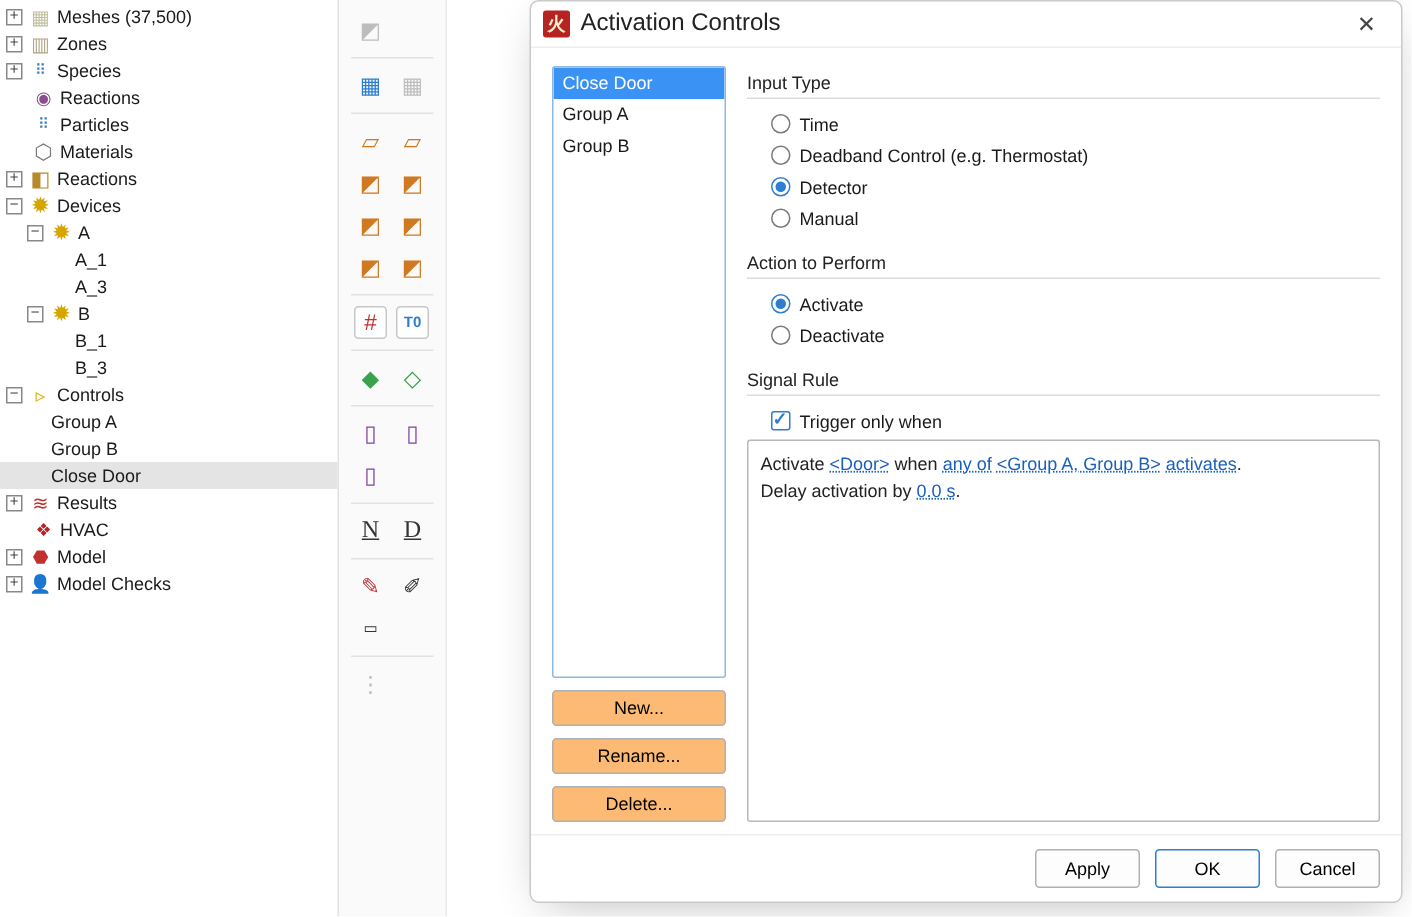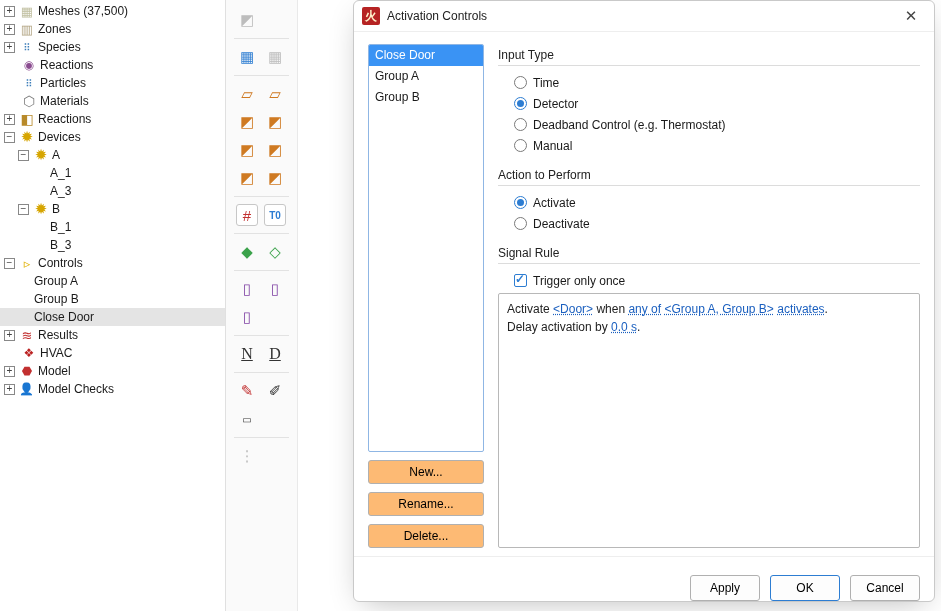--- a/index.html
+++ b/index.html
@@ -48,21 +48,21 @@
   .t-black  { color:#333;}
   .t-grey   { color:#bdbdbd;}
 
   
   .dialog { position:absolute; left:353px; top:0; width:580px; height:600px; background:#fff;
             border:1px solid #c9c9c9; border-radius:6px; box-shadow:0 8px 30px -10px rgba(0,0,0,0.3);
             display:flex; flex-direction:column; }
   .titlebar { height:30px; display:flex; align-items:center; padding:0 8px; border-bottom:1px solid #eee;}
   .titlebar .tico { width:18px; height:18px; background:#b62323; color:#fff2cc; border-radius:2px;
                     display:flex; align-items:center; justify-content:center; font-size:12px; margin-right:7px; font-weight:bold;}
-  .titlebar .ttl { font-size:12px; color:#222; }
+  .titlebar .ttl { font-size:16px; color:#222; }
   .titlebar .close { margin-left:auto; width:30px; height:24px; display:flex; align-items:center; justify-content:center; font-size:15px; color:#444; cursor:pointer;}
 
   .dlg-body { flex:1; display:flex; padding:12px 14px 8px 14px; gap:14px; min-height:0;}
   .left-col { width:116px; display:flex; flex-direction:column; gap:8px; }
   .listbox { flex:1; border:1px solid #8fb6e4; background:#fff; border-radius:2px; overflow:hidden;}
   .listbox .item { padding:2px 6px; height:17px; line-height:17px; font-size:12px; cursor:default;}
   .listbox .item.sel { background:#3a93f4; color:#fff; }
   .small-btn { height:24px; border:1px solid #b0b0b0; border-radius:3px; background:#fdba74; font-size:12px; cursor:pointer; }
 
   .right-col { flex:1; display:flex; flex-direction:column; min-width:0;}
@@ -70,21 +70,21 @@
   .opt-row { display:flex; align-items:center; padding:1px 0 1px 16px; font-size:12px; height:19px;}
   .radio { width:13px; height:13px; border:1.5px solid #2d7dd2; border-radius:50%; margin-right:6px; position:relative; box-sizing:border-box;}
   .radio.off { border-color:#7a7a7a;}
   .radio.on::after { content:""; position:absolute; inset:2px; border-radius:50%; background:#2d7dd2; }
   .chk { width:13px; height:13px; border:1.5px solid #2d7dd2; border-radius:2px; margin-right:6px; position:relative; box-sizing:border-box;}
   .chk.on::after { content:"✓"; position:absolute; top:-3px; left:0px; font-size:12px; color:#2d7dd2; font-weight:bold;}
   .group-gap { height:8px; }
   .rule-box { flex:1; border:1px solid #b8b8b8; border-radius:2px; padding:6px 8px; font-size:12px; line-height:18px; color:#222; min-height:0; margin-top:2px;}
   .rule-box a, .lnk { color:#1a5fbf; text-decoration:underline dotted; cursor:pointer;}
 
-  .dlg-footer { height:44px; border-top:1px solid #eee; display:flex; align-items:flex-end; justify-content:flex-end; gap:10px; padding:0 14px;}
+  .dlg-footer { height:44px; border-top:1px solid #eee; display:flex; align-items:center; justify-content:flex-end; gap:10px; padding:0 14px;}
   .btn { height:26px; min-width:70px; border:1px solid #b0b0b0; border-radius:3px; background:#fdfdfd; font-size:12px; cursor:pointer;}
   .btn.primary { border:1.5px solid #2d7dd2; }
 </style>
 </head>
 <body>
 
 <div class="app">
 
   <div class="tree-panel">
     <ul class="tree">
@@ -273,48 +273,48 @@
         <button class="small-btn">Delete...</button>
       </div>
 
       <div class="right-col">
         <div class="group-title">Input Type</div>
         <div class="opt-row">
             <span class="radio off"></span>
             <span>Time</span>
           </div>
         <div class="opt-row">
+            <span class="radio off"></span>
+            <span>Deadband Control (e.g. Thermostat)</span>
+          </div>
+        <div class="opt-row">
             <span class="radio on"></span>
             <span>Detector</span>
           </div>
         <div class="opt-row">
             <span class="radio off"></span>
-            <span>Deadband Control (e.g. Thermostat)</span>
-          </div>
-        <div class="opt-row">
-            <span class="radio off"></span>
             <span>Manual</span>
           </div>
 
         <div class="group-gap"></div>
         <div class="group-title">Action to Perform</div>
         <div class="opt-row">
             <span class="radio on"></span>
             <span>Activate</span>
           </div>
         <div class="opt-row">
             <span class="radio off"></span>
             <span>Deactivate</span>
           </div>
 
         <div class="group-gap"></div>
         <div class="group-title">Signal Rule</div>
         <div class="opt-row">
             <span class="chk on"></span>
-            <span>Trigger only once</span>
+            <span>Trigger only when</span>
           </div>
 
         <div class="rule-box">
           <span>Activate </span><span class="lnk">&lt;Door&gt;</span><span> when </span><span class="lnk">any of</span><span> </span><span class="lnk">&lt;Group A, Group B&gt;</span><span> </span><span class="lnk">activates</span><span>.</span><br>
           <span>Delay activation by </span><span class="lnk">0.0 s</span><span>.</span>
         </div>
       </div>
     </div>
 
     <div class="dlg-footer">

